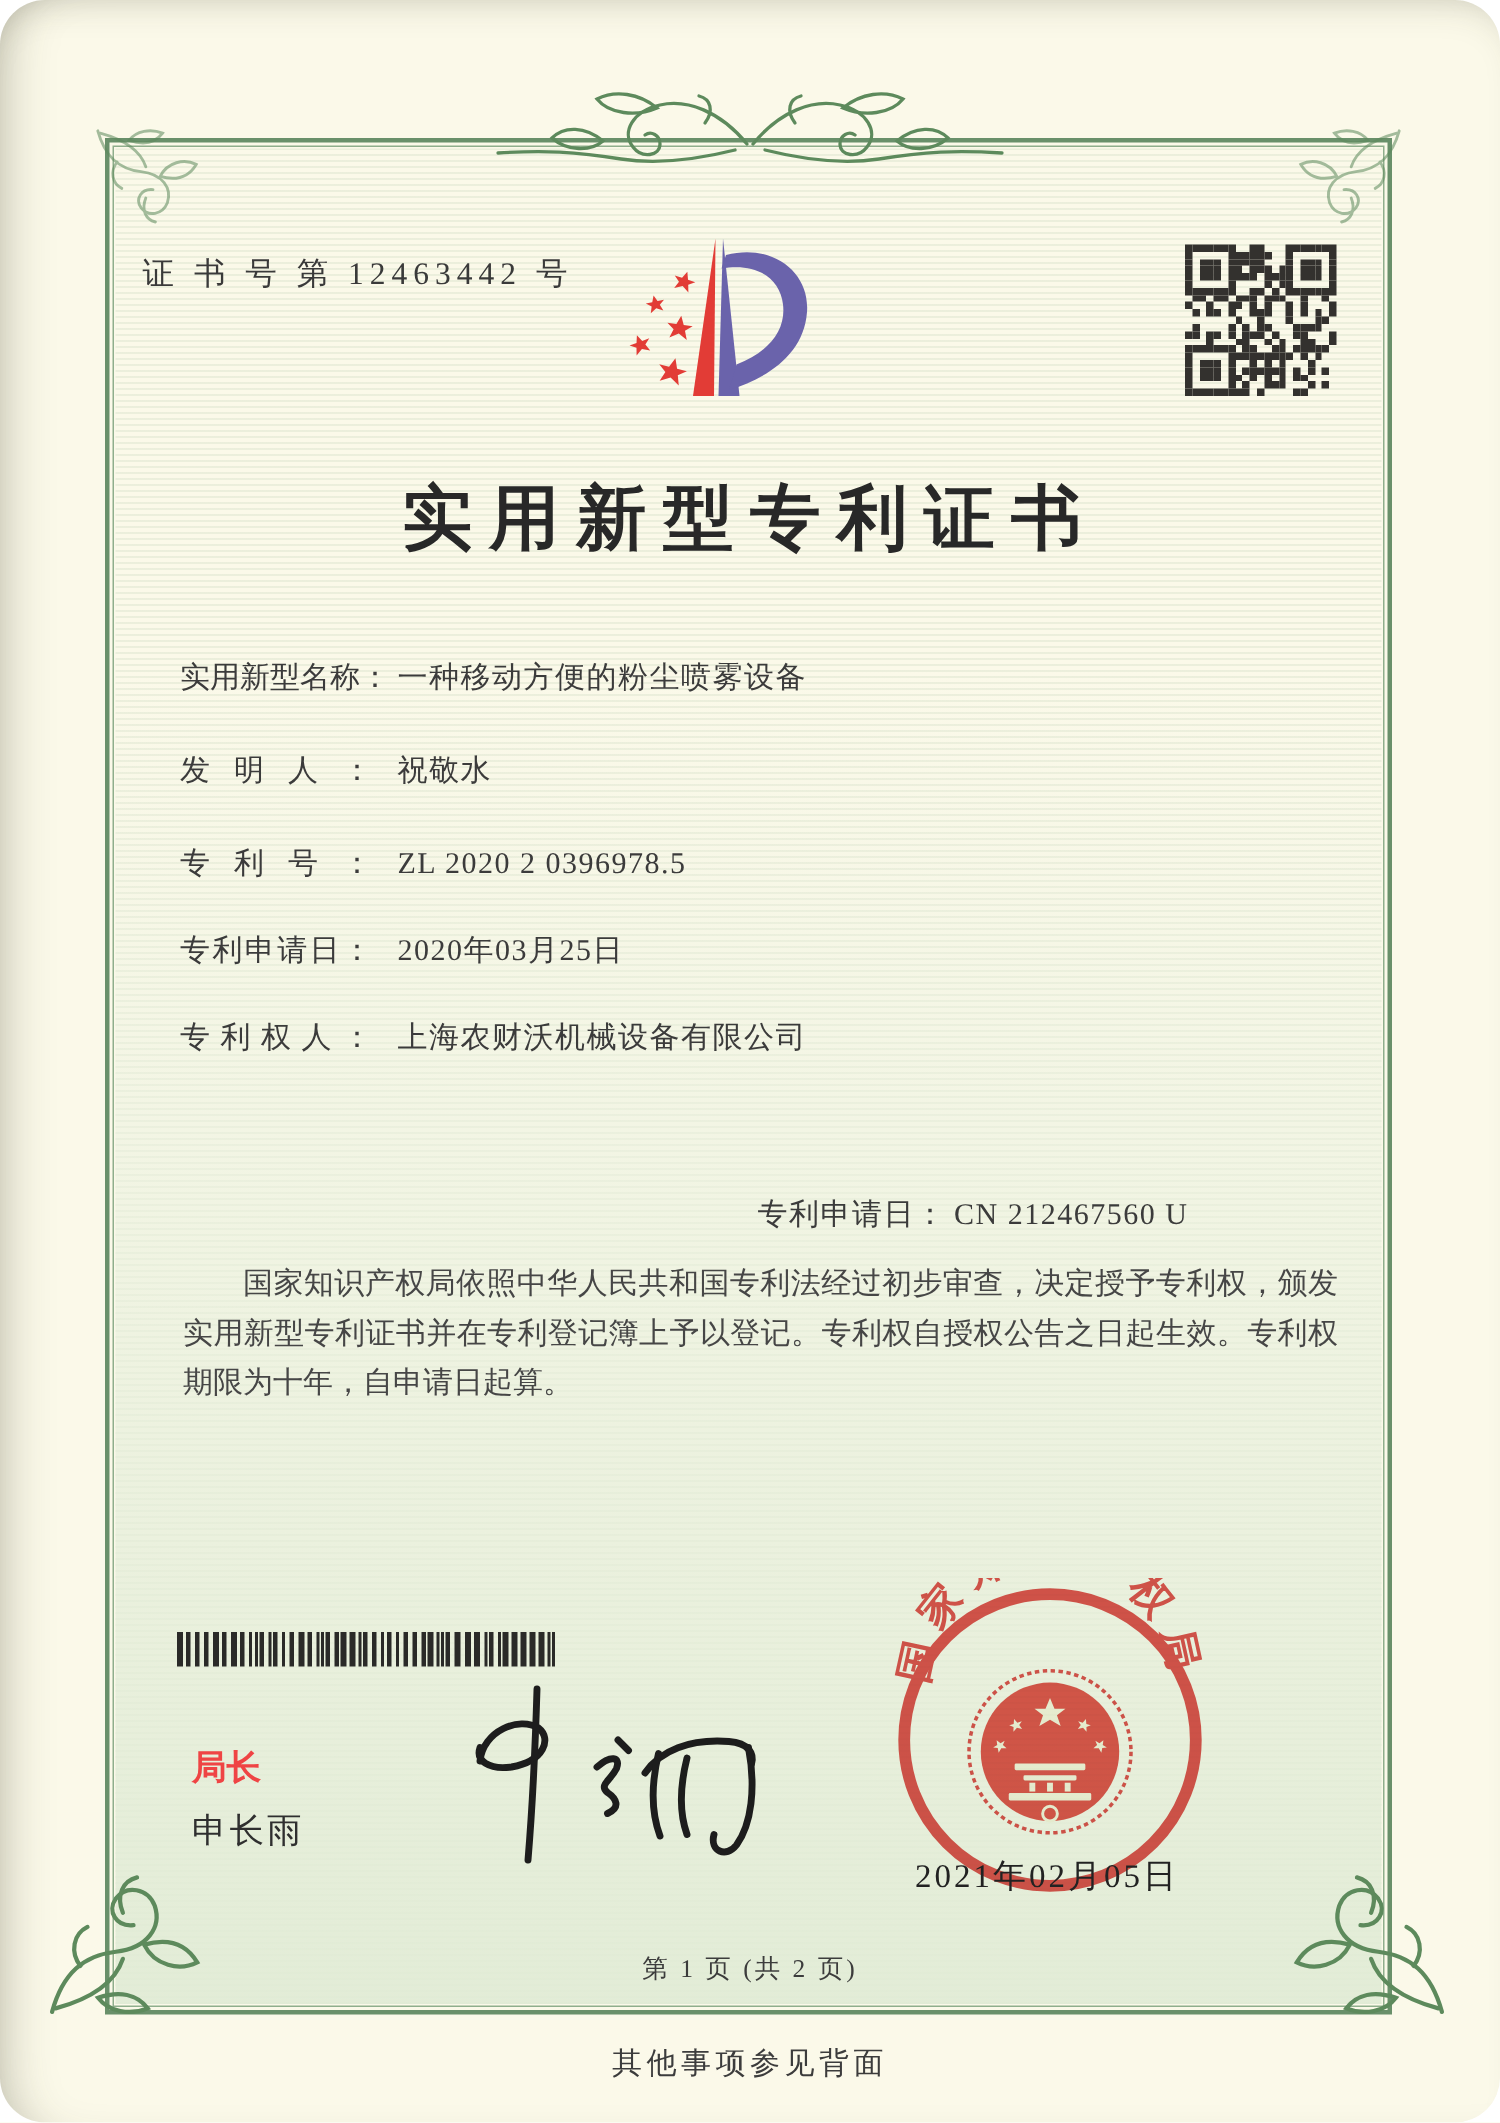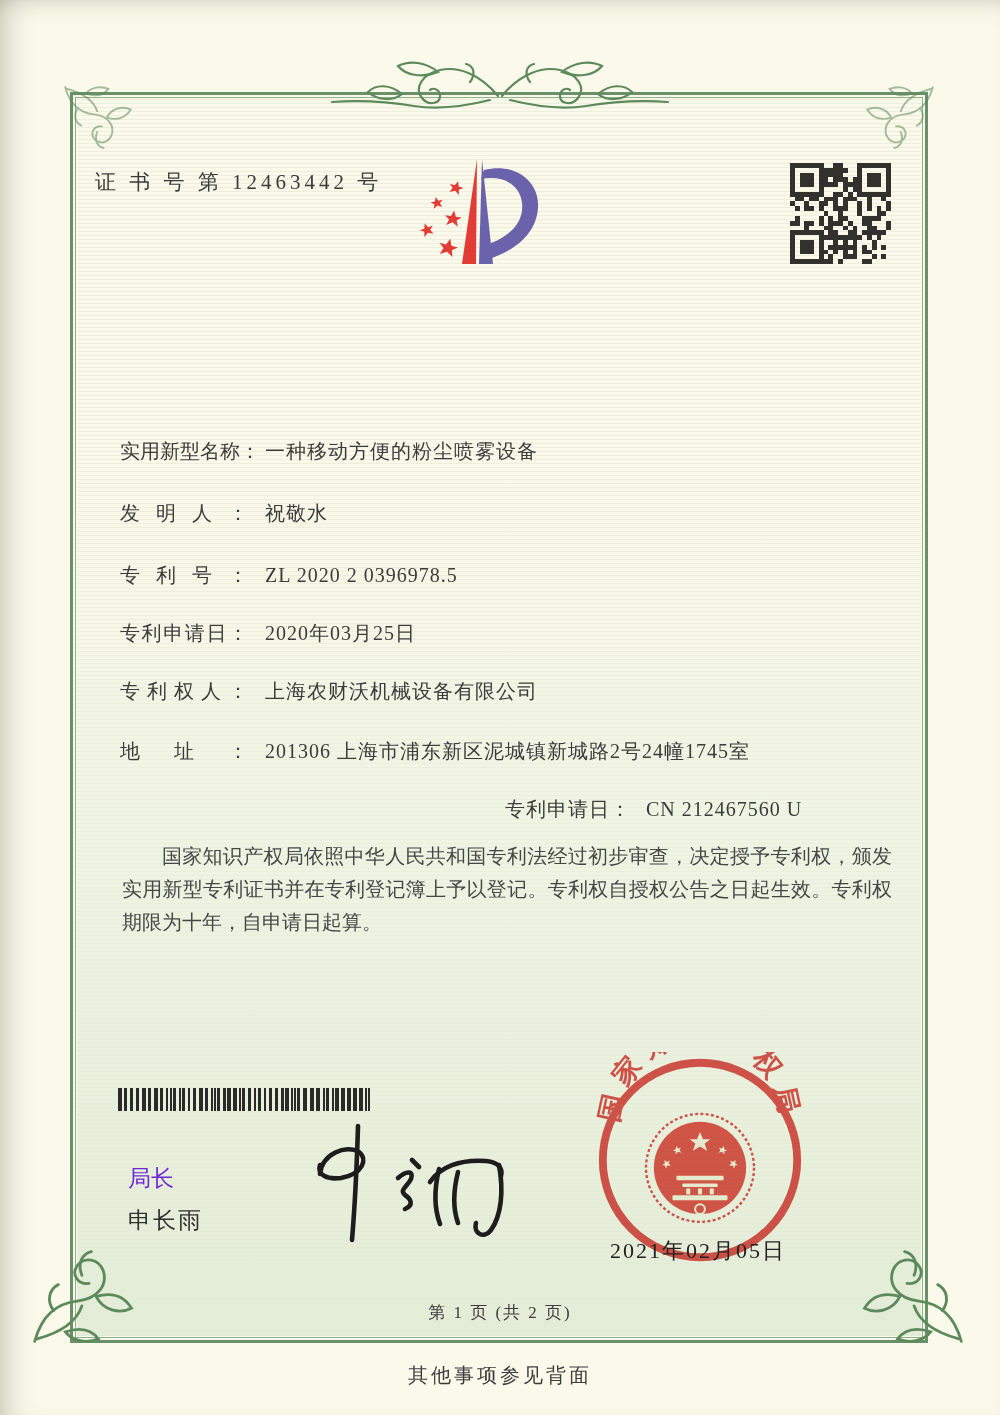--- a/index.html
+++ b/index.html
@@ -1,49 +1,49 @@
 <!DOCTYPE html>
 <html><head>
 <meta charset="utf-8">
 <style>
   html,body{margin:0;padding:0;}
   body{width:1000px;height:1415px;font-family:"Liberation Serif","DejaVu Serif",serif;}
   .page{position:relative;width:1000px;height:1415px;background:#fbf9e9;overflow:hidden;
-        box-shadow:inset 26px 0 34px -26px rgba(60,60,40,.35), inset 0 18px 26px -20px rgba(60,60,40,.25);}
+        box-shadow:inset 26px 0 34px -26px rgba(60,60,40,.35), inset 0 18px 26px -20px rgba(60,60,40,.25);border-radius:30px;}
   
   .frame{position:absolute;left:70px;top:92px;width:852px;height:1245px;border:3px solid #69906a;}
   .frame-inner{position:absolute;inset:2px;border:1px solid #8fae8c;}
   .frame-bg{position:absolute;inset:4px;
      background:
        linear-gradient(180deg, rgba(251,249,233,0) 0%, rgba(251,249,233,0) 28%,
                        rgba(234,241,223,.55) 55%, rgba(224,235,213,.9) 100%),
        repeating-linear-gradient(180deg, rgba(125,165,125,.12) 0 1px, rgba(0,0,0,0) 1px 4px);}
   .orn{position:absolute;color:#5d8a5c;}
   
   .cert-no{position:absolute;left:95px;top:168px;font-size:21px;letter-spacing:4px;color:#3a3a3a;}
   .title{position:absolute;left:0;top:314px;width:1000px;text-align:center;font-size:47px;
          font-weight:bold;letter-spacing:11px;color:#282828;}
   .row{position:absolute;left:120px;font-size:20px;color:#3b3b3b;white-space:nowrap;}
   .row .lbl{display:inline-block;width:128px;text-align:justify;text-align-last:justify;}
   .row .val{margin-left:12px;letter-spacing:1px;}
   .row2{position:absolute;left:505px;font-size:20px;color:#3b3b3b;white-space:nowrap;}
   .row2 .lbl{letter-spacing:1px;}
-  .row2 .val{margin-left:10px;letter-spacing:1px;}
+  .row2 .val{letter-spacing:1px;}
   .body-text{position:absolute;left:122px;top:840px;width:786px;font-size:20px;line-height:33px;
              color:#464646;text-align:justify;}
   .body-text p{margin:0 16px 5px 0;text-indent:2em;}
   
   #barcode{position:absolute;left:118px;top:1088px;width:264px;height:23px;font-size:0;}
   #barcode span{display:inline-block;height:100%;background:#2a2a28;vertical-align:top;}
   #qr{position:absolute;left:790px;top:163px;width:101px;height:101px;display:grid;
       grid-template-columns:repeat(21,1fr);grid-template-rows:repeat(21,1fr);}
   #qr div.on{background:#33312e;}
   
-  .director{position:absolute;left:128px;top:1163px;font-size:23px;color:#6d28d9;
-            font-family:"Liberation Sans","DejaVu Sans",sans-serif;}
+  .director{position:absolute;left:128px;top:1163px;font-size:23px;color:#ef4444;
+            font-family:"Liberation Sans","DejaVu Sans",sans-serif;font-weight:bold;}
   .director-name{position:absolute;left:128px;top:1205px;font-size:23px;color:#2f2f2f;
             font-family:"Liberation Sans","DejaVu Sans",sans-serif;letter-spacing:2px;}
   .signature{position:absolute;left:262px;top:1112px;}
   
   .seal{position:absolute;left:592px;top:1052px;opacity:.9;mix-blend-mode:multiply;}
   .seal-date{position:absolute;left:610px;top:1236px;font-size:22px;letter-spacing:2px;color:#222;z-index:5;}
   .page-info{position:absolute;left:0;top:1301px;width:1000px;text-align:center;font-size:17px;
              letter-spacing:2px;color:#3c3c3c;}
   .back-note{position:absolute;left:0;top:1362px;width:1000px;text-align:center;font-size:20px;
              letter-spacing:3px;color:#3c3c3c;}
@@ -551,44 +551,41 @@
       <div></div>
       <div></div>
       <div class="on"></div>
       <div class="on"></div>
       <div></div>
       <div></div>
       <div></div>
       <div></div>
     </div>
 
+  <div class="title">实用新型专利证书</div>
 
   <div class="row" style="top:438px">
     <span class="lbl">实用新型名称：</span>
     <span class="val">一种移动方便的粉尘喷雾设备</span>
   </div>
   <div class="row" style="top:500px">
     <span class="lbl">发明人：</span>
     <span class="val">祝敬水</span>
   </div>
   <div class="row" style="top:562px">
     <span class="lbl">专利号：</span>
     <span class="val">ZL 2020 2 0396978.5</span>
   </div>
   <div class="row" style="top:620px">
     <span class="lbl">专利申请日：</span>
     <span class="val">2020年03月25日</span>
   </div>
   <div class="row" style="top:678px">
     <span class="lbl">专利权人：</span>
     <span class="val">上海农财沃机械设备有限公司</span>
-  </div>
-  <div class="row" style="top:738px">
-    <span class="lbl">地址：</span>
-    <span class="val">201306 上海市浦东新区泥城镇新城路2号24幢1745室</span>
   </div>
   <div class="row2" style="top:796px">
     <span class="lbl">专利申请日：</span>
     <span class="val">CN 212467560 U</span>
   </div>
 
   <div class="body-text">
     <p>国家知识产权局依照中华人民共和国专利法经过初步审查，决定授予专利权，颁发实用新型专利证书并在专利登记簿上予以登记。专利权自授权公告之日起生效。专利权期限为十年，自申请日起算。</p>
   </div>
 

